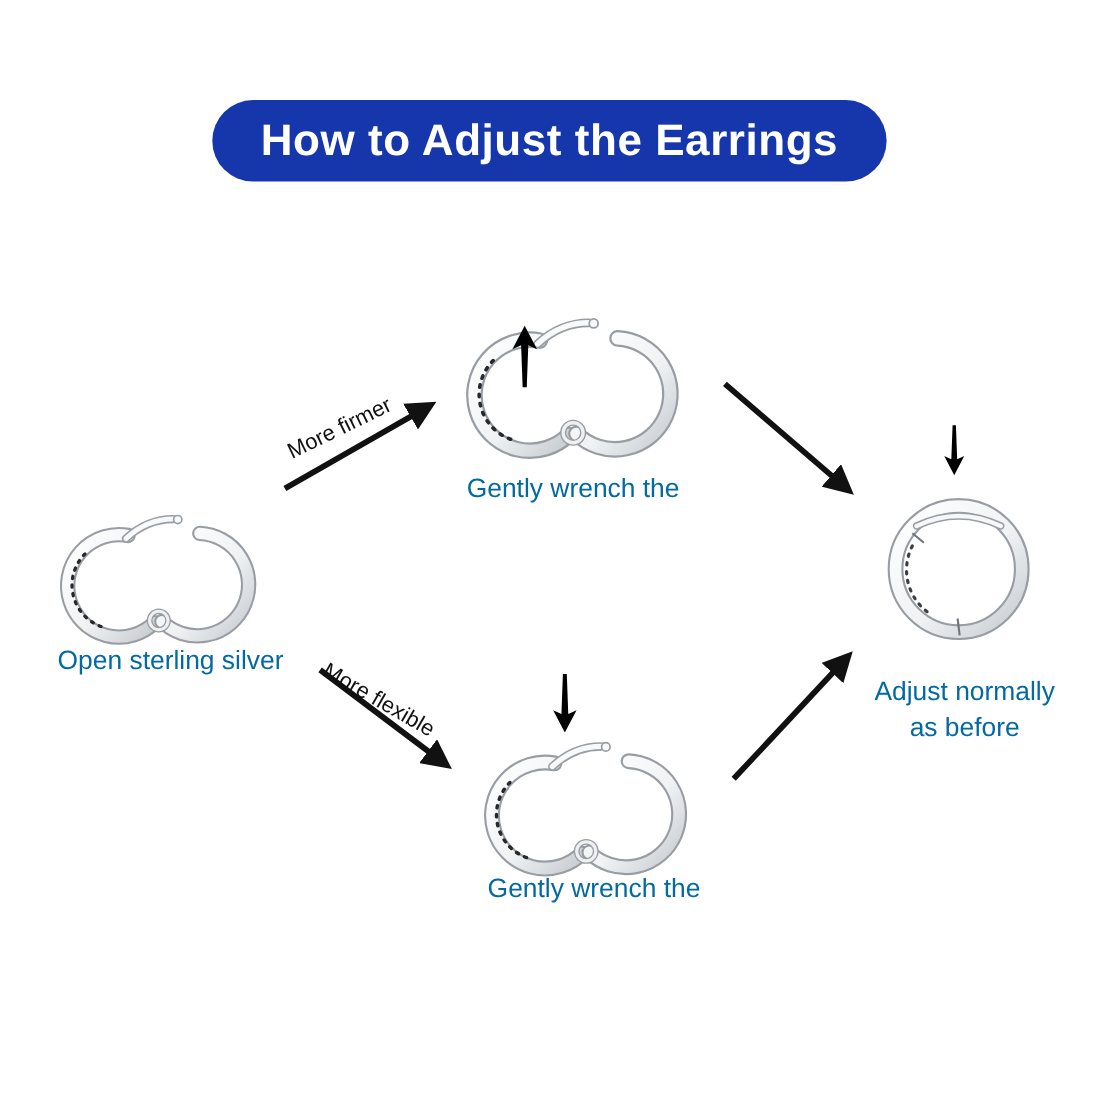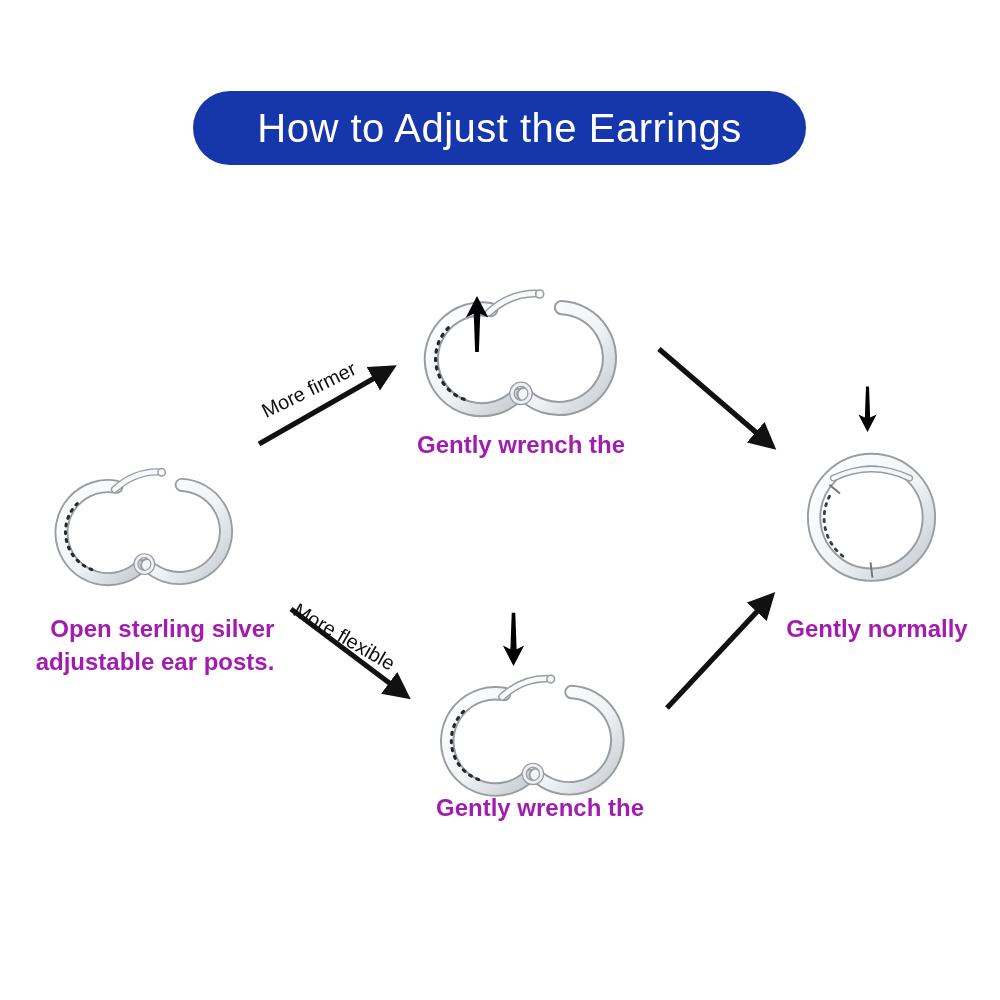--- a/index.html
+++ b/index.html
@@ -6,25 +6,25 @@
   .canvas{
     position:relative;width:1000px;height:1000px;background:#ffffff;
     font-family:"Liberation Sans", sans-serif;overflow:hidden;
   }
   .header-pill{
     position:absolute;left:193px;top:91px;width:613px;height:74px;
     background:#1637ab;border-radius:38px;
     display:flex;align-items:center;justify-content:center;
   }
   .header-pill span{
-    color:#ffffff;font-size:40px;font-weight:400;letter-spacing:0.5px;white-space:nowrap;
+    color:#ffffff;font-size:40px;font-weight:700;letter-spacing:0.5px;white-space:nowrap;
   }
   .caption{
     position:absolute;transform:translateX(-50%);
-    text-align:right;color:#a21caf;font-size:24px;line-height:33px;white-space:nowrap;font-weight:bold;
+    text-align:center;color:#0369a1;font-size:24px;line-height:33px;white-space:nowrap;
   }
   .arrow-label{
     position:absolute;color:#111111;font-size:20px;white-space:nowrap;
     transform:translate(-50%,-50%) rotate(var(--rot));
   }
   .abs{position:absolute;}
   .overlay{position:absolute;left:0;top:0;width:1000px;height:1000px;pointer-events:none;}
   .black-arrow line{stroke:#111111;stroke-width:5.2px;}
   .defs-only{position:absolute;width:0;height:0;overflow:hidden;}
 </style>
@@ -116,30 +116,30 @@
   <svg class="abs red-arrow" style="left:463px;top:294px" width="28" height="62" viewBox="0 0 30 62">
     <use href="#red-up-arrow"></use>
   </svg>
   <svg class="abs red-arrow" style="left:500px;top:611px" width="27" height="55" viewBox="0 0 30 62">
     <use href="#red-down-arrow"></use>
   </svg>
   <svg class="abs red-arrow" style="left:854px;top:385px" width="27" height="47" viewBox="0 0 30 62">
     <use href="#red-down-arrow"></use>
   </svg>
 
-  <div class="caption" style="left:155px;top:612px">
+  <div class="caption" style="left:155px;top:584px">
     <div>Open sterling silver</div>
-    <div>adjustable ear posts.</div>
   </div>
 
   <div class="caption" style="left:521px;top:428px">
     <div>Gently wrench the</div>
   </div>
 
   <div class="caption" style="left:540px;top:791px">
     <div>Gently wrench the</div>
   </div>
 
   <div class="caption" style="left:877px;top:612px">
-    <div>Gently normally</div>
+    <div>Adjust normally</div>
+    <div>as before</div>
   </div>
 
 </div>
 
 </body></html>

